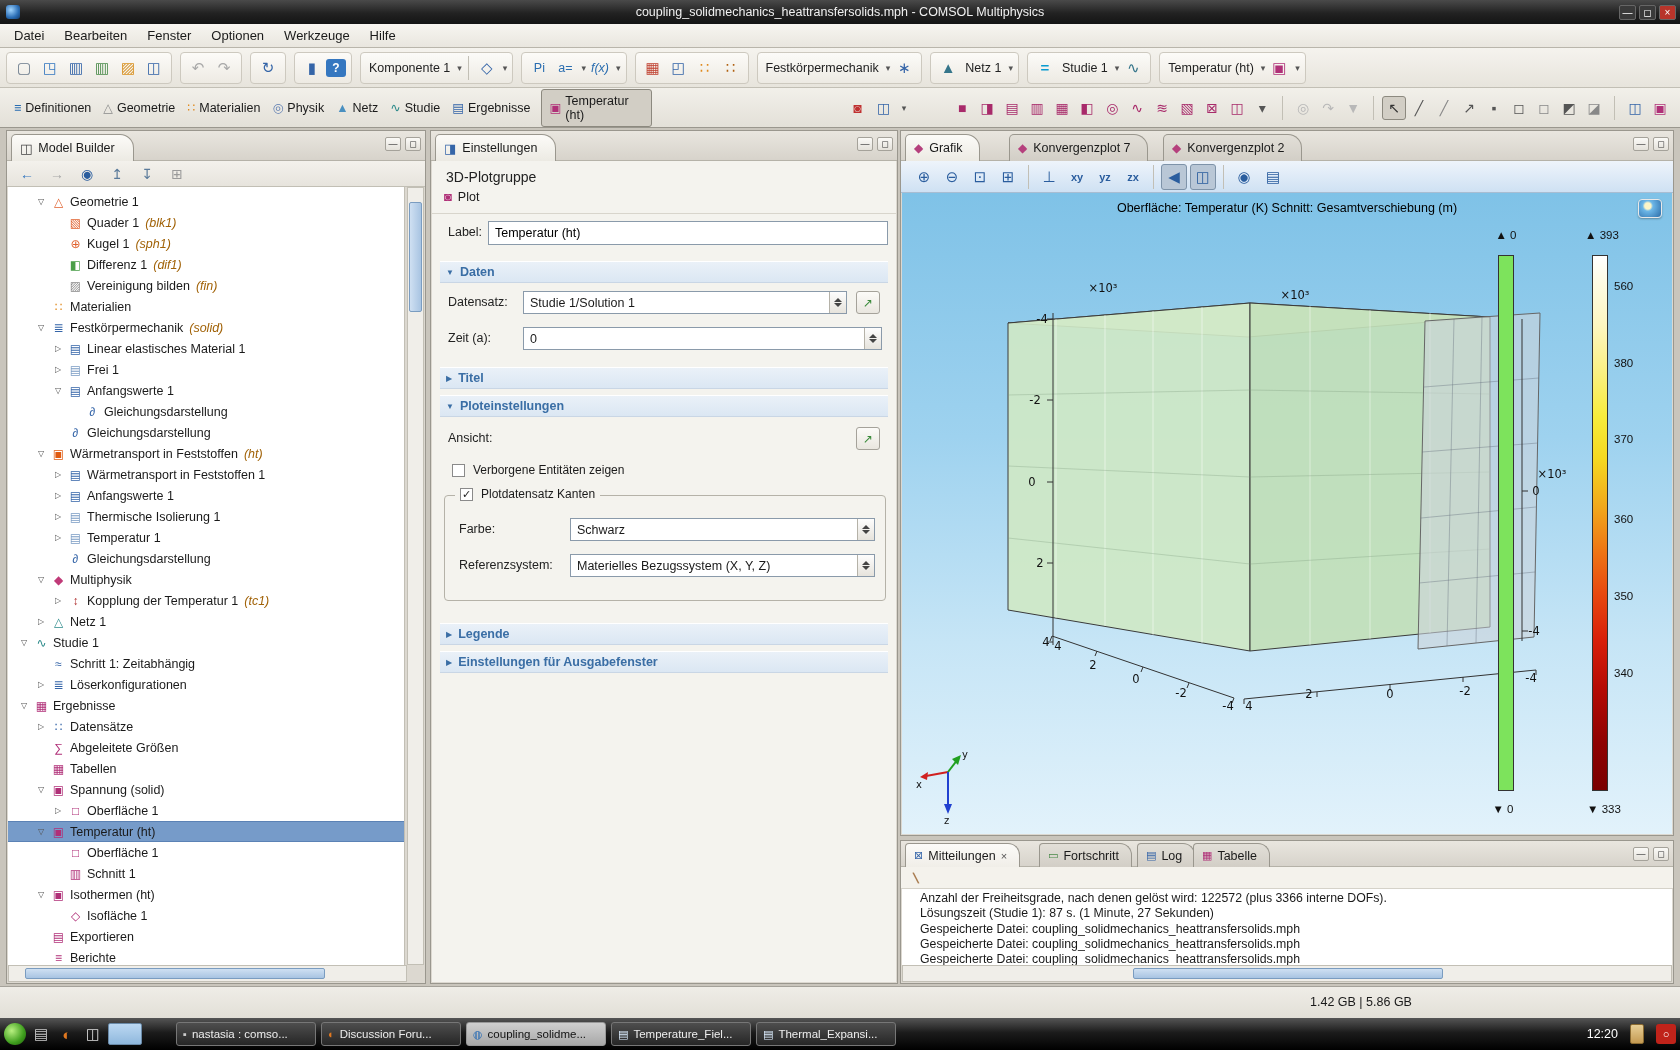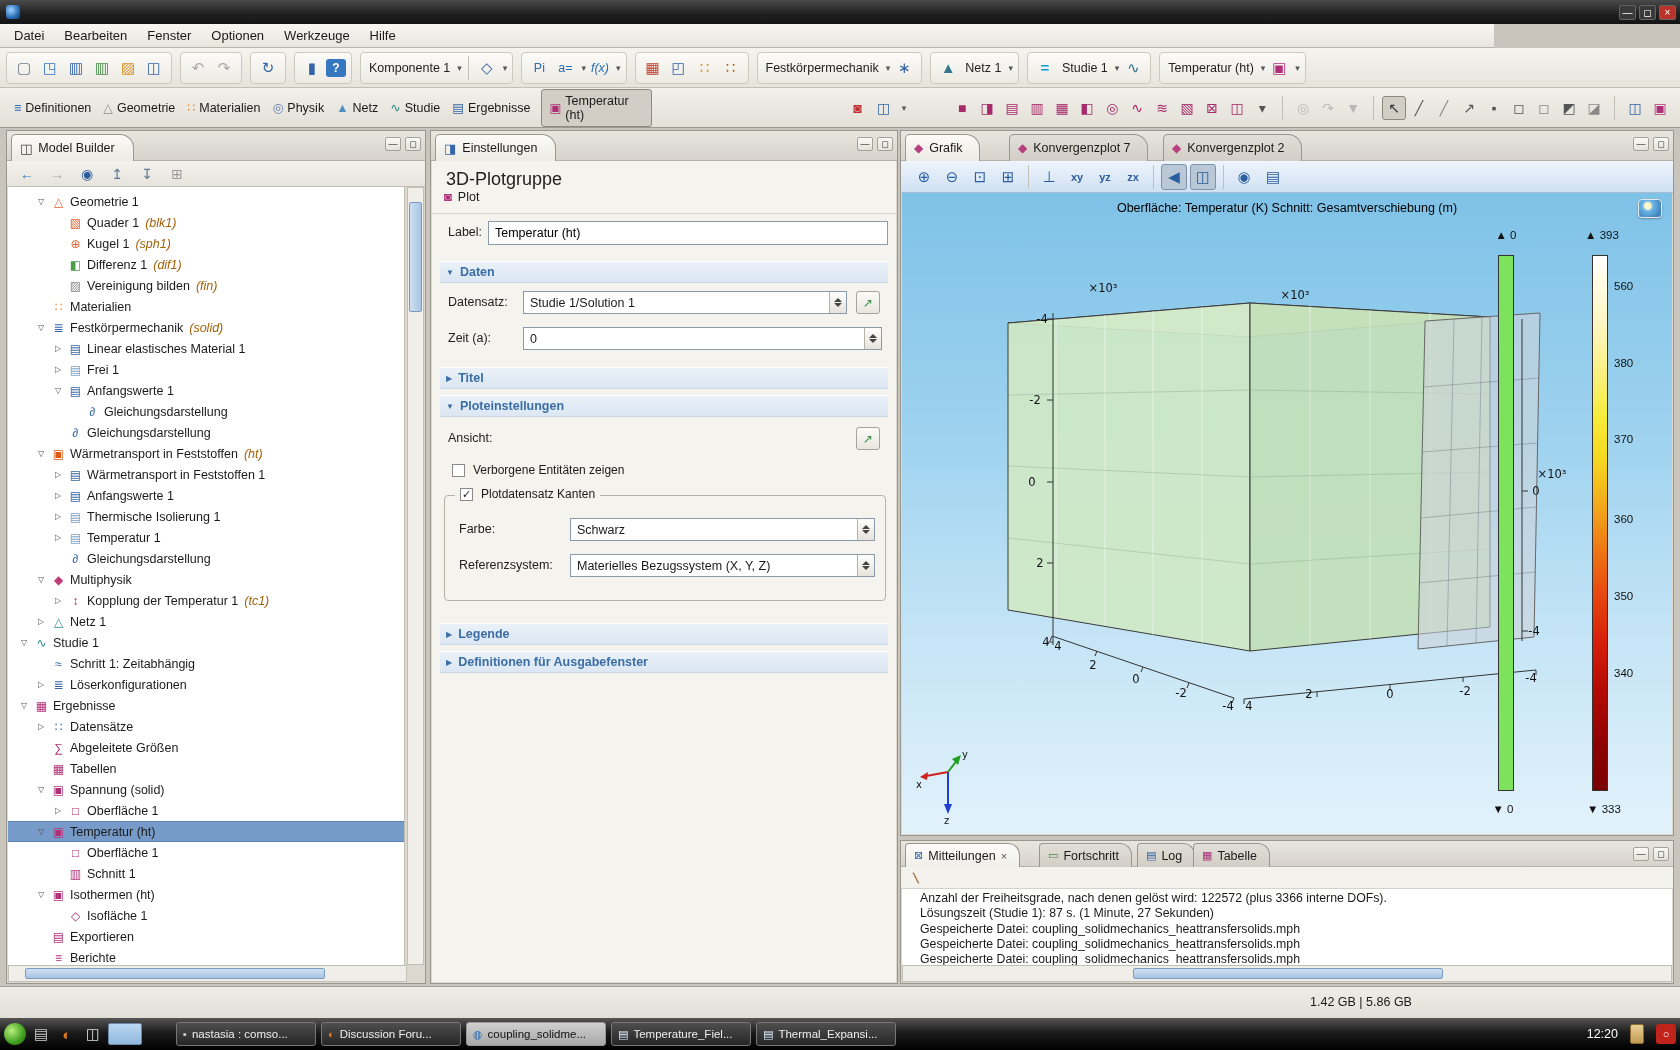--- a/index.html
+++ b/index.html
@@ -6,21 +6,21 @@
 html,body{width:1680px;height:1050px;overflow:hidden}
 body{font-family:"Liberation Sans","DejaVu Sans",sans-serif;font-size:12.5px;background:#c9c5bc;position:relative;color:#1a1a1a}
 
 #titlebar{position:absolute;left:0;top:0;width:1680px;height:24px;background:linear-gradient(#4a4a4a,#222 55%,#141414);display:flex;align-items:center;color:#eee}
 #titlebar .tlogo{width:14px;height:14px;margin:0 6px;border-radius:3px;background:radial-gradient(circle at 35% 35%,#9fd4ff,#2a6db5 60%,#123a6b)}
 #titlebar .ttitle{position:absolute;left:0;right:0;text-align:center;font-size:12.5px;color:#f0f0f0}
 #titlebar .wbtns{margin-left:auto;display:flex;gap:3px;padding-right:4px;z-index:2}
 .wb{width:17px;height:15px;display:flex;align-items:center;justify-content:center;font-size:10px;color:#fff;background:#3a3a3a;border:1px solid #666;border-radius:2px}
 .wb.close{background:#b8342a}
 
-#menubar{position:absolute;left:0;top:24px;width:1494px;height:24px;background:linear-gradient(#f7f5f0,#e9e6df);border-bottom:1px solid #b9b5ab;display:flex;align-items:center;padding-left:4px}
+#menubar{position:absolute;left:0;top:24px;width:1680px;height:24px;background:linear-gradient(#f7f5f0,#e9e6df);border-bottom:1px solid #b9b5ab;display:flex;align-items:center;padding-left:4px}
 .mitem{padding:3px 10px;font-size:13px}
 
 #tb1{position:absolute;left:0;top:48px;width:1680px;height:40px;background:linear-gradient(#f5f3ee,#e7e4dc);border-bottom:1px solid #c2bfb5;display:flex;align-items:center;padding:0 6px;gap:8px}
 #tb2{position:absolute;left:0;top:88px;width:1680px;height:40px;background:linear-gradient(#f2f0ea,#e3e0d8);border-bottom:1px solid #9a978e;display:flex;align-items:center;padding:0 8px;gap:4px}
 .tgroup{display:flex;align-items:center;gap:2px;border:1px solid #cdc9bf;border-radius:4px;background:linear-gradient(#fcfbf8,#edeae3);padding:2px 5px;height:32px}
 .tbtn{min-width:24px;height:26px;display:flex;align-items:center;justify-content:center;font-size:15px;border-radius:3px;padding:0 3px}
 .tbtn.txt{font-size:12.5px;color:#222}
 .help{background:#3577c0;color:#fff;width:20px;height:18px;min-width:20px;font-size:12px;font-weight:bold;border-radius:3px}
 .caret{font-size:9px;color:#555;margin-left:2px}
 .vsep{width:1px;height:24px;background:#c2bfb5;margin:0 4px}
@@ -95,20 +95,21 @@
 .tkwin.active{background:linear-gradient(#cfcfcf,#a8a8a8);color:#111;border-color:#999}
 .twi{font-size:11px;flex:none}
 #clock{margin-left:auto;color:#fff;font-size:12.5px;padding:0 8px}
 svg text{font-family:"DejaVu Sans",sans-serif}
 </style>
 </head>
 <body>
 
 <div id="titlebar">
   <span class="tlogo"></span>
+  <span class="ttitle">coupling_solidmechanics_heattransfersolids.mph - COMSOL Multiphysics</span>
   <span class="wbtns">
     <span class="wb">—</span>
     <span class="wb">◻</span>
     <span class="wb close">×</span>
   </span>
 </div>
 
 <div id="menubar">
 
 <span class="mitem">Datei</span>
@@ -575,21 +576,21 @@
     <div class="ptab">
       <span style="color:#3565a8;font-size:13px">◨</span>
       <span>Einstellungen</span>
     </div>
     <div class="minis">
       <span class="mini">—</span>
       <span class="mini">◻</span>
     </div>
   </div>
   <div id="set-body">
-    <div class="flabel" style="left:14px;top:8px;font-size:18px">3D-Plotgruppe</div>
+    <div class="flabel" style="left:14px;top:8px;font-size:14px">3D-Plotgruppe</div>
     <div style="position:absolute;left:12px;top:28px;display:flex;align-items:center;gap:6px">
       <span style="color:#b03078;font-size:13px">◙</span>
       <span>Plot</span>
     </div>
     <div style="position:absolute;left:0;right:0;top:52px;border-top:1px solid #d8d5cc"></div>
     <div class="flabel" style="left:16px;top:64px">Label:</div>
     <input class="txtinput" style="left: 56px; top: 60px; width: 400px;" value="Temperatur (ht)">
     <div class="sect" style="top:100px">
       <span class="sarr">▼</span>
         <span>Daten</span>
@@ -646,21 +647,21 @@
             <i class="d"></i>
           </span>
       </div>
     </div>
     <div class="sect" style="top:462px">
       <span class="sarr">▶</span>
         <span>Legende</span>
     </div>
     <div class="sect" style="top:490px">
       <span class="sarr">▶</span>
-        <span>Definitionen für Ausgabefenster</span>
+        <span>Einstellungen für Ausgabefenster</span>
     </div>
   </div>
 </div>
 
 <div class="panel" id="gfx-panel" style="left:900px;top:130px;width:774px;height:706px">
   <div id="gfx-tabs">
     <div class="gtab active" style="left:4px">
       <span style="color:#b5407d;font-size:12px">◆</span>
       <span>Grafik</span>
     </div>

